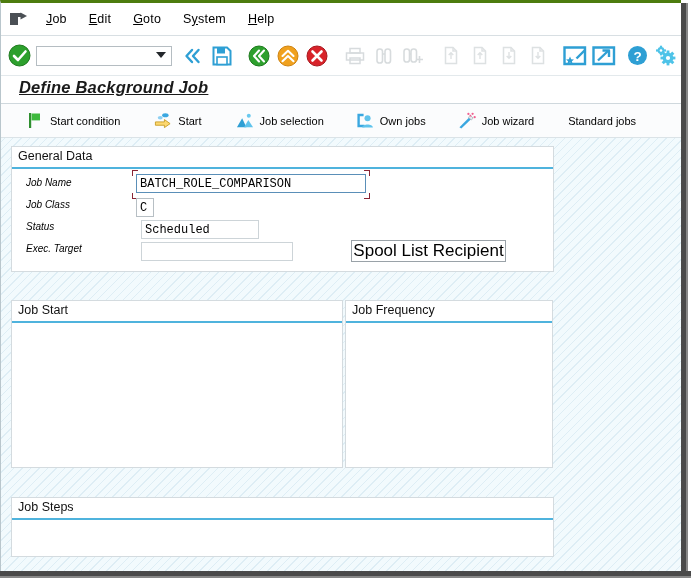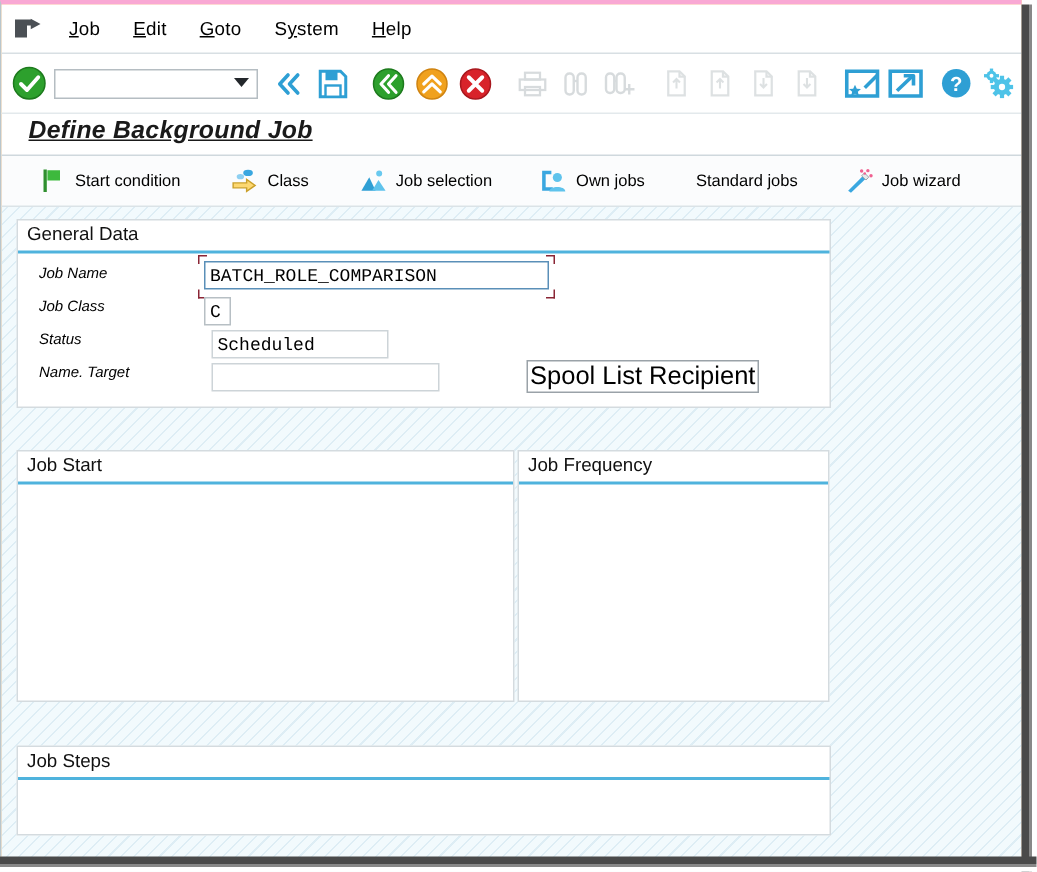--- a/index.html
+++ b/index.html
@@ -11,23 +11,23 @@
   }
   body {
     background: #ffffff;
   }
 
   
   #window-frame {
     position: absolute;
     left: 0; top: 0;
     width: 681px; height: 571px;
-    border-top: 3px solid #f9a8d4;
+    border-top: 3px solid #4d7c0f;
     border-left: 1px solid #b9c6cc;
-    background: #fdba74;
+    background: #84cc16;
   }
   #frame-shadow-right {
     position: absolute;
     left: 681px; top: 3px;
     width: 10px; height: 578px;
     background: linear-gradient(to right,#4a4a4a 0px,#4a4a4a 5px,#888 5px,#888 7px,#ffffff 7px);
   }
   #frame-shadow-bottom {
     position: absolute;
     left: 0px; top: 571px;
@@ -438,21 +438,21 @@
     </div>
 
     <div class="app-btn" style="margin-left:16px;">
       <span class="ico">
         <svg width="19" height="17" viewBox="0 0 19 17">
           <ellipse cx="12" cy="3" rx="3.4" ry="2.2" fill="#3aa7e0"></ellipse>
           <ellipse cx="6.6" cy="5.6" rx="2.6" ry="1.8" fill="#8ed0f2"></ellipse>
           <path d="M1.5 10 H11 V7.5 L17 11.8 L11 16 V13.5 H1.5 Z" fill="#fdd870" stroke="#caa02b" stroke-width="1"></path>
         </svg>
       </span>
-      <span class="lbl">Class</span>
+      <span class="lbl">Start</span>
     </div>
 
     <div class="app-btn" style="margin-left:16px;">
       <span class="ico">
         <svg width="19" height="17" viewBox="0 0 19 17">
           <circle cx="13.5" cy="3.4" r="2.1" fill="#69c9ef"></circle>
           <path d="M1 15.5 L6.5 6 L11 15.5 Z" fill="#2f9fd4"></path>
           <path d="M8.5 15.5 L13 8 L18 15.5 Z" fill="#5fc3ec"></path>
         </svg>
       </span>
@@ -461,53 +461,53 @@
 
     <div class="app-btn" style="margin-left:14px;">
       <span class="ico">
         <svg width="19" height="17" viewBox="0 0 19 17">
           <path d="M1.5 1.5 H8 V4 H4 V13 H9 V15.5 H1.5 Z" fill="#3aa7e0"></path>
           <circle cx="12.2" cy="6.2" r="3.2" fill="#5fc3ec"></circle>
           <path d="M6.6 16 C6.6 11.8 17.8 11.8 17.8 16 Z" fill="#5fc3ec"></path>
         </svg>
       </span>
       <span class="lbl">Own jobs</span>
-    </div>
-
-    <div class="app-btn" style="margin-left:16px;">
-      <span class="lbl" style="margin-left:0;">Standard jobs</span>
     </div>
 
     <div class="app-btn" style="margin-left:14px;">
       <span class="ico">
         <svg width="19" height="17" viewBox="0 0 19 17">
           <path d="M1.5 15.5 L11.5 5.5 L13.5 7.5 L3.5 17 Z" fill="#3aa7e0"></path>
           <path d="M11 5 L14 8 L16 6 L13 3 Z" fill="#e6e9ec" stroke="#9aa2a8" stroke-width="0.7"></path>
           <g fill="#f06090">
             <circle cx="11" cy="1.6" r="1.2"></circle>
             <circle cx="15.4" cy="1.4" r="1.2"></circle>
             <circle cx="17.6" cy="5" r="1.2"></circle>
             <circle cx="13.2" cy="3.4" r="0.9"></circle>
           </g>
         </svg>
       </span>
       <span class="lbl">Job wizard</span>
     </div>
+
+    <div class="app-btn" style="margin-left:16px;">
+      <span class="lbl" style="margin-left:0;">Standard jobs</span>
+    </div>
   </div>
 
   <div id="canvas">
 
     <div class="group" id="grp-general">
       <div class="g-title">General Data</div>
       <div class="g-rule"></div>
 
       <div class="form-label" style="left:14px; top:30px;">Job Name</div>
       <div class="form-label" style="left:14px; top:52px;">Job Class</div>
       <div class="form-label" style="left:14px; top:74px;">Status</div>
-      <div class="form-label" style="left:14px; top:96px;">Name. Target</div>
+      <div class="form-label" style="left:14px; top:96px;">Exec. Target</div>
 
       <div class="focus-wrap" style="left:124px; top:27px; width:230px; height:21px;">
         <span class="br tl"></span>
           <span class="br tr"></span>
         <span class="br bl"></span>
           <span class="br br2"></span>
       </div>
       <input class="fld focused" style="left: 124px; top: 27px; width: 230px;" value="BATCH_ROLE_COMPARISON">
 
       <input class="fld" style="left: 124px; top: 51px; width: 18px;" value="C">

